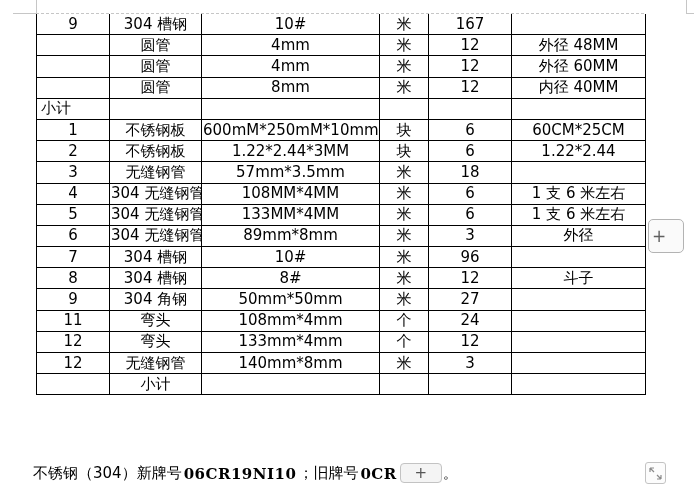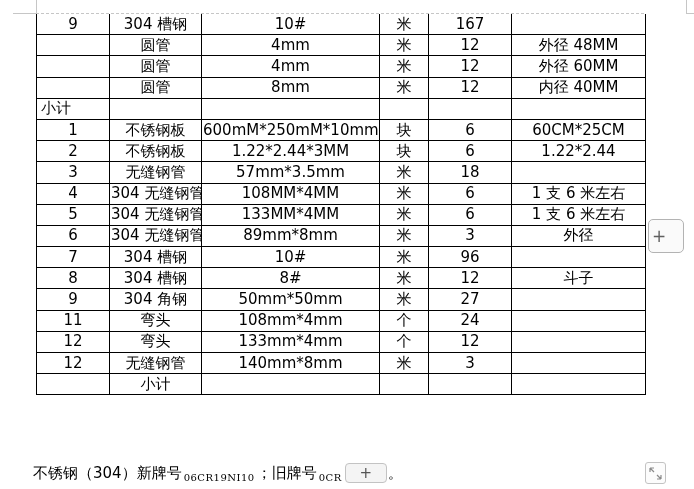--- a/index.html
+++ b/index.html
@@ -47,24 +47,25 @@
     border:1px solid #c3c3c3; border-radius:3px; background:#fcfcfc;
     display:flex; align-items:center; justify-content:center; cursor:nwse-resize;
   }
   
   .footnote {
     position:absolute; left:33px; top:461px; height:22px;
     display:flex; align-items:flex-end; white-space:nowrap;
     font-size:15px;
   }
   .footnote .code {
-    font-size:10px;
+    font-size:15px;
     font-family:"DejaVu Serif","Liberation Serif",serif;
     letter-spacing:0.5px;
     padding:0 2px;
+    font-weight:bold;
   }
   .inline-plus-btn {
     display:inline-flex; align-items:center; justify-content:center;
     box-sizing:border-box; width:42px; height:20px; margin:0 1px;
     border:1px solid #c3c3c3; border-radius:4px; background:#f4f4f4;
     color:#555; font-size:15px; cursor:pointer;
   }
 </style>
 </head>
 <body>

